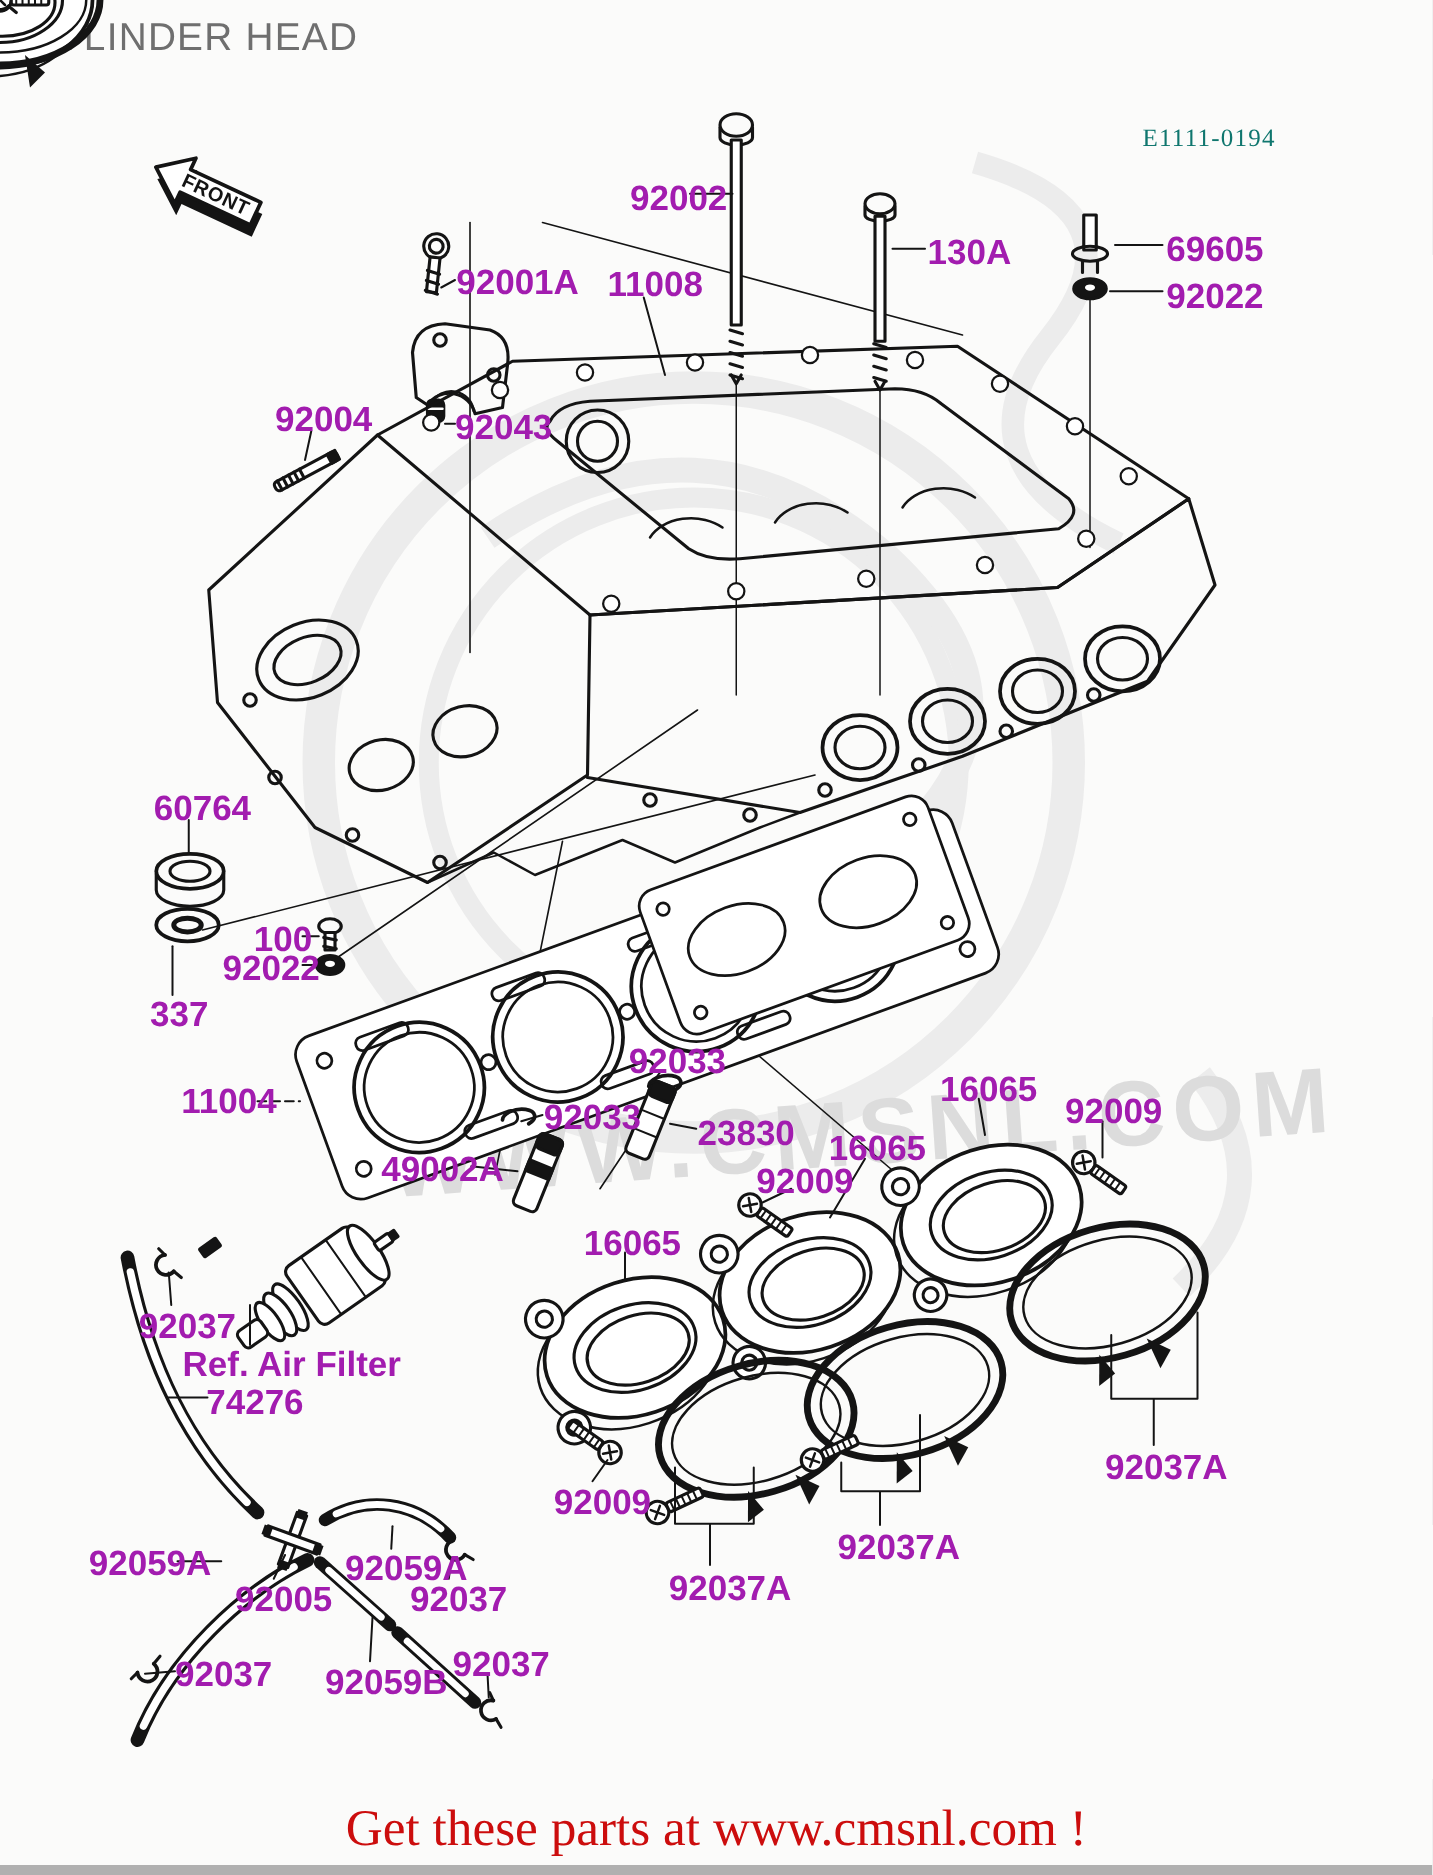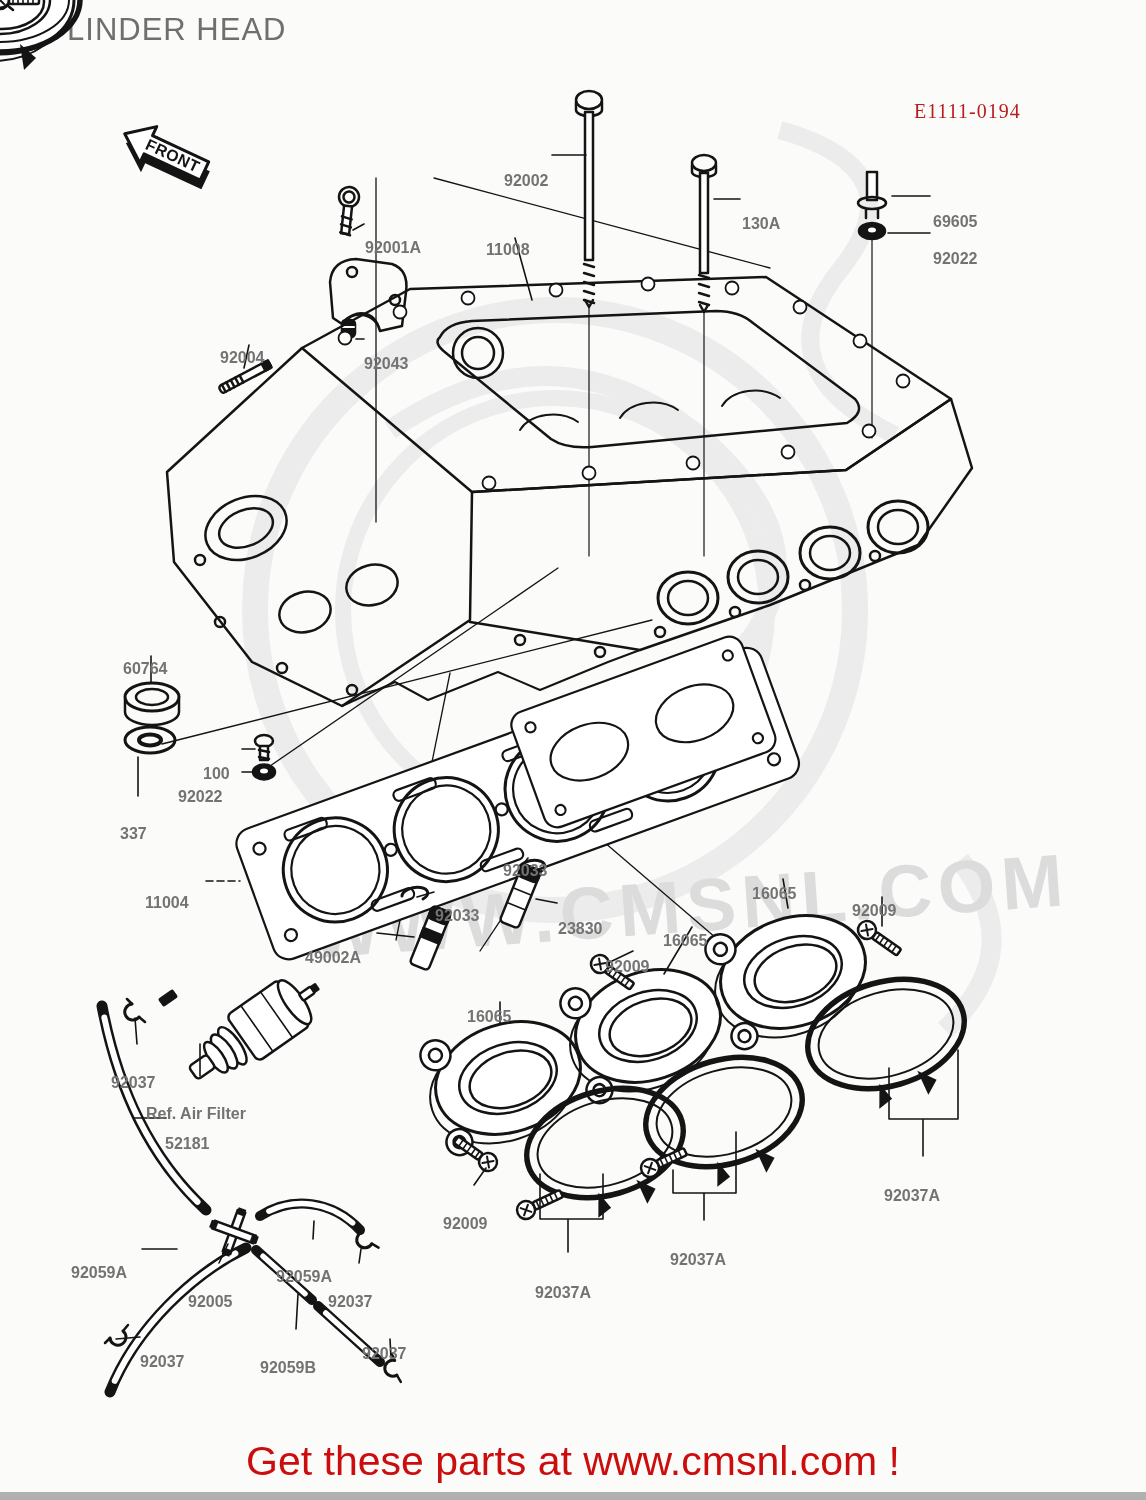--- a/index.html
+++ b/index.html
@@ -1,25 +1,25 @@
 <!DOCTYPE html>
 <html><head>
 <meta charset="utf-8">
 <style>
   html,body{margin:0;padding:0;background:#e8e8e8;}
   .page{position:relative;width:1146px;height:1500px;background:#fbfbfa;overflow:hidden;
         font-family:"Liberation Sans",sans-serif;}
   .page-title{position:absolute;left:22px;top:12px;font-size:31px;letter-spacing:1px;
         color:#6f6f6f;font-weight:400;}
   .diagram-code{position:absolute;left:914px;top:100px;font-family:"Liberation Serif",serif;
-        font-size:20px;letter-spacing:1px;color:#b91c1c;}
+        font-size:20px;letter-spacing:1px;color:#0f766e;}
   .diagram-svg{position:absolute;left:0;top:0;}
-  .part-label{position:absolute;font-weight:700;font-size:16px;color:#737373;white-space:nowrap;margin-top:29px;}
+  .part-label{position:absolute;font-weight:700;font-size:28px;color:#a21caf;white-space:nowrap;}
   .footer{position:absolute;left:0;top:1438px;width:100%;text-align:center;}
-  .footer span{font-size:41px;color:#cc0d0d;cursor:pointer;}
+  .footer span{font-size:41px;color:#cc0d0d;cursor:pointer;font-family:Liberation Serif, serif;}
   .bottom-bar{position:absolute;left:0;top:1492px;width:100%;height:8px;background:#b0b0b0;}
 </style>
 </head>
 <body>
 
 <div class="page">
 
   <div class="page-title">CYLINDER HEAD</div>
   <div class="diagram-code">E1111-0194</div>
 
@@ -369,21 +369,21 @@
       <div class="part-label" style="left: 558px; top: 891px;">23830</div>
       <div class="part-label" style="left: 305px; top: 920px;">49002A</div>
       <div class="part-label" style="left: 752px; top: 856px;">16065</div>
       <div class="part-label" style="left: 663px; top: 903px;">16065</div>
       <div class="part-label" style="left: 467px; top: 979px;">16065</div>
       <div class="part-label" style="left: 852px; top: 873px;">92009</div>
       <div class="part-label" style="left: 605px; top: 929px;">92009</div>
       <div class="part-label" style="left: 443px; top: 1186px;">92009</div>
       <div class="part-label" style="left: 111px; top: 1045px;">92037</div>
       <div class="part-label" style="left: 146px; top: 1076px;">Ref. Air Filter</div>
-      <div class="part-label" style="left: 165px; top: 1106px;">52181</div>
+      <div class="part-label" style="left: 165px; top: 1106px;">74276</div>
       <div class="part-label" style="left: 71px; top: 1235px;">92059A</div>
       <div class="part-label" style="left: 188px; top: 1264px;">92005</div>
       <div class="part-label" style="left: 276px; top: 1239px;">92059A</div>
       <div class="part-label" style="left: 328px; top: 1264px;">92037</div>
       <div class="part-label" style="left: 140px; top: 1324px;">92037</div>
       <div class="part-label" style="left: 260px; top: 1330px; text-align: center;">92059B</div>
       <div class="part-label" style="left: 362px; top: 1316px;">92037</div>
       <div class="part-label" style="left: 535px; top: 1255px;">92037A</div>
       <div class="part-label" style="left: 670px; top: 1222px;">92037A</div>
       <div class="part-label" style="left: 884px; top: 1158px;">92037A</div>

